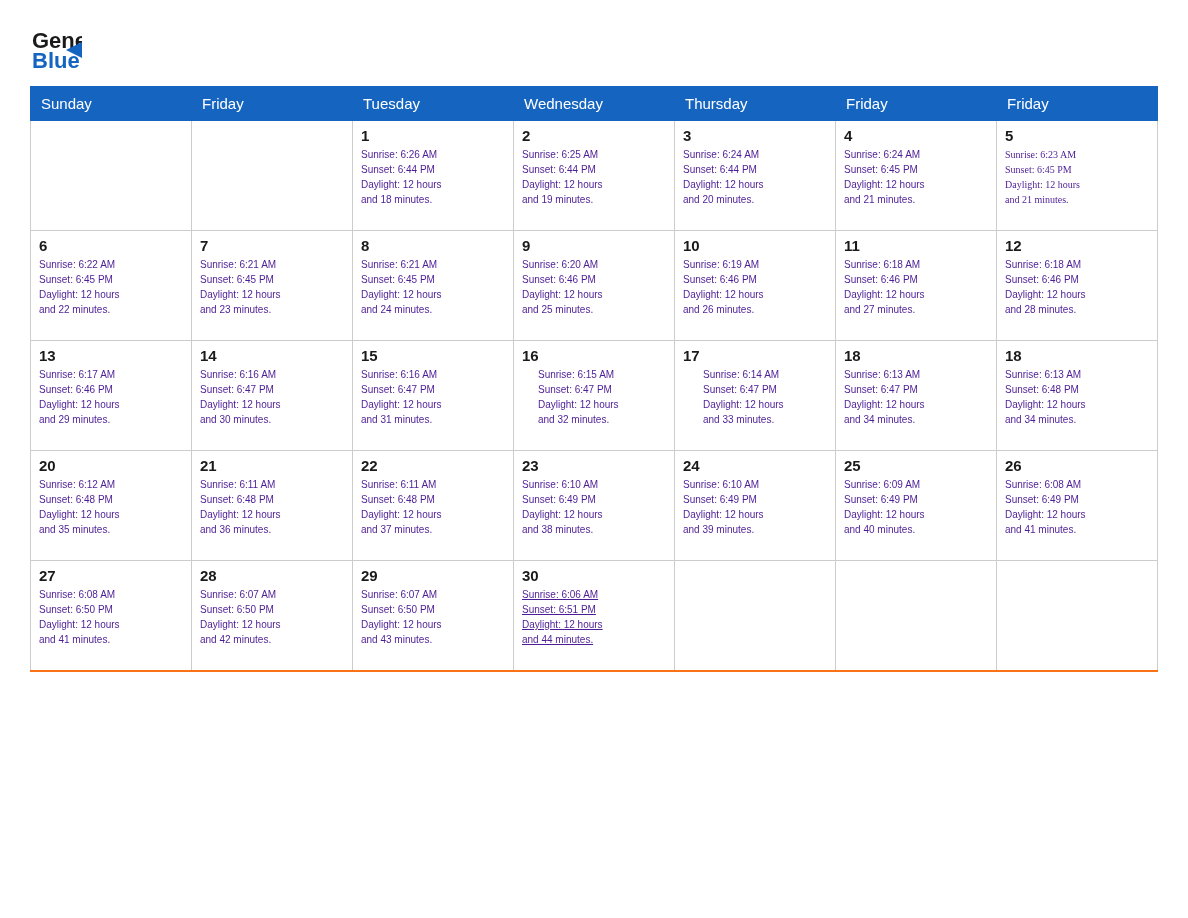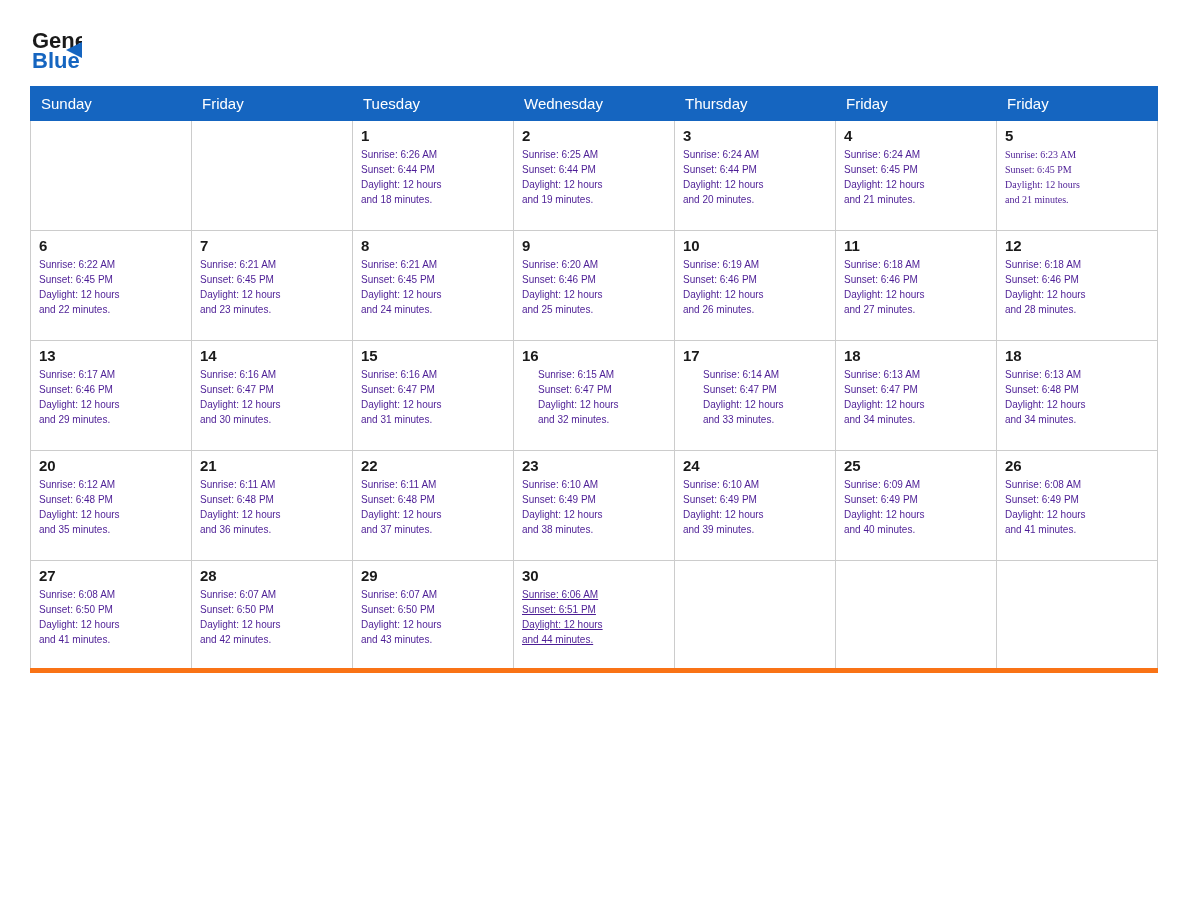--- a/index.html
+++ b/index.html
@@ -68,21 +68,21 @@
     }
     .calendar tbody tr td .day-info {
       font-size: 10px;
       color: #4c1d95;
       line-height: 1.5;
     }
     .calendar tbody tr td.empty {
       background: #fff;
     }
     .calendar tbody tr:last-child td {
-      border-bottom: 5px solid #f97316;
+      border-bottom: 2px solid #f97316;
     }
   </style>
 </head>
 <body>
 
 <div class="header">
   <div class="logo">
     <div>
       <svg width="52" height="52" viewBox="0 0 52 52" xmlns="http://www.w3.org/2000/svg">
 

